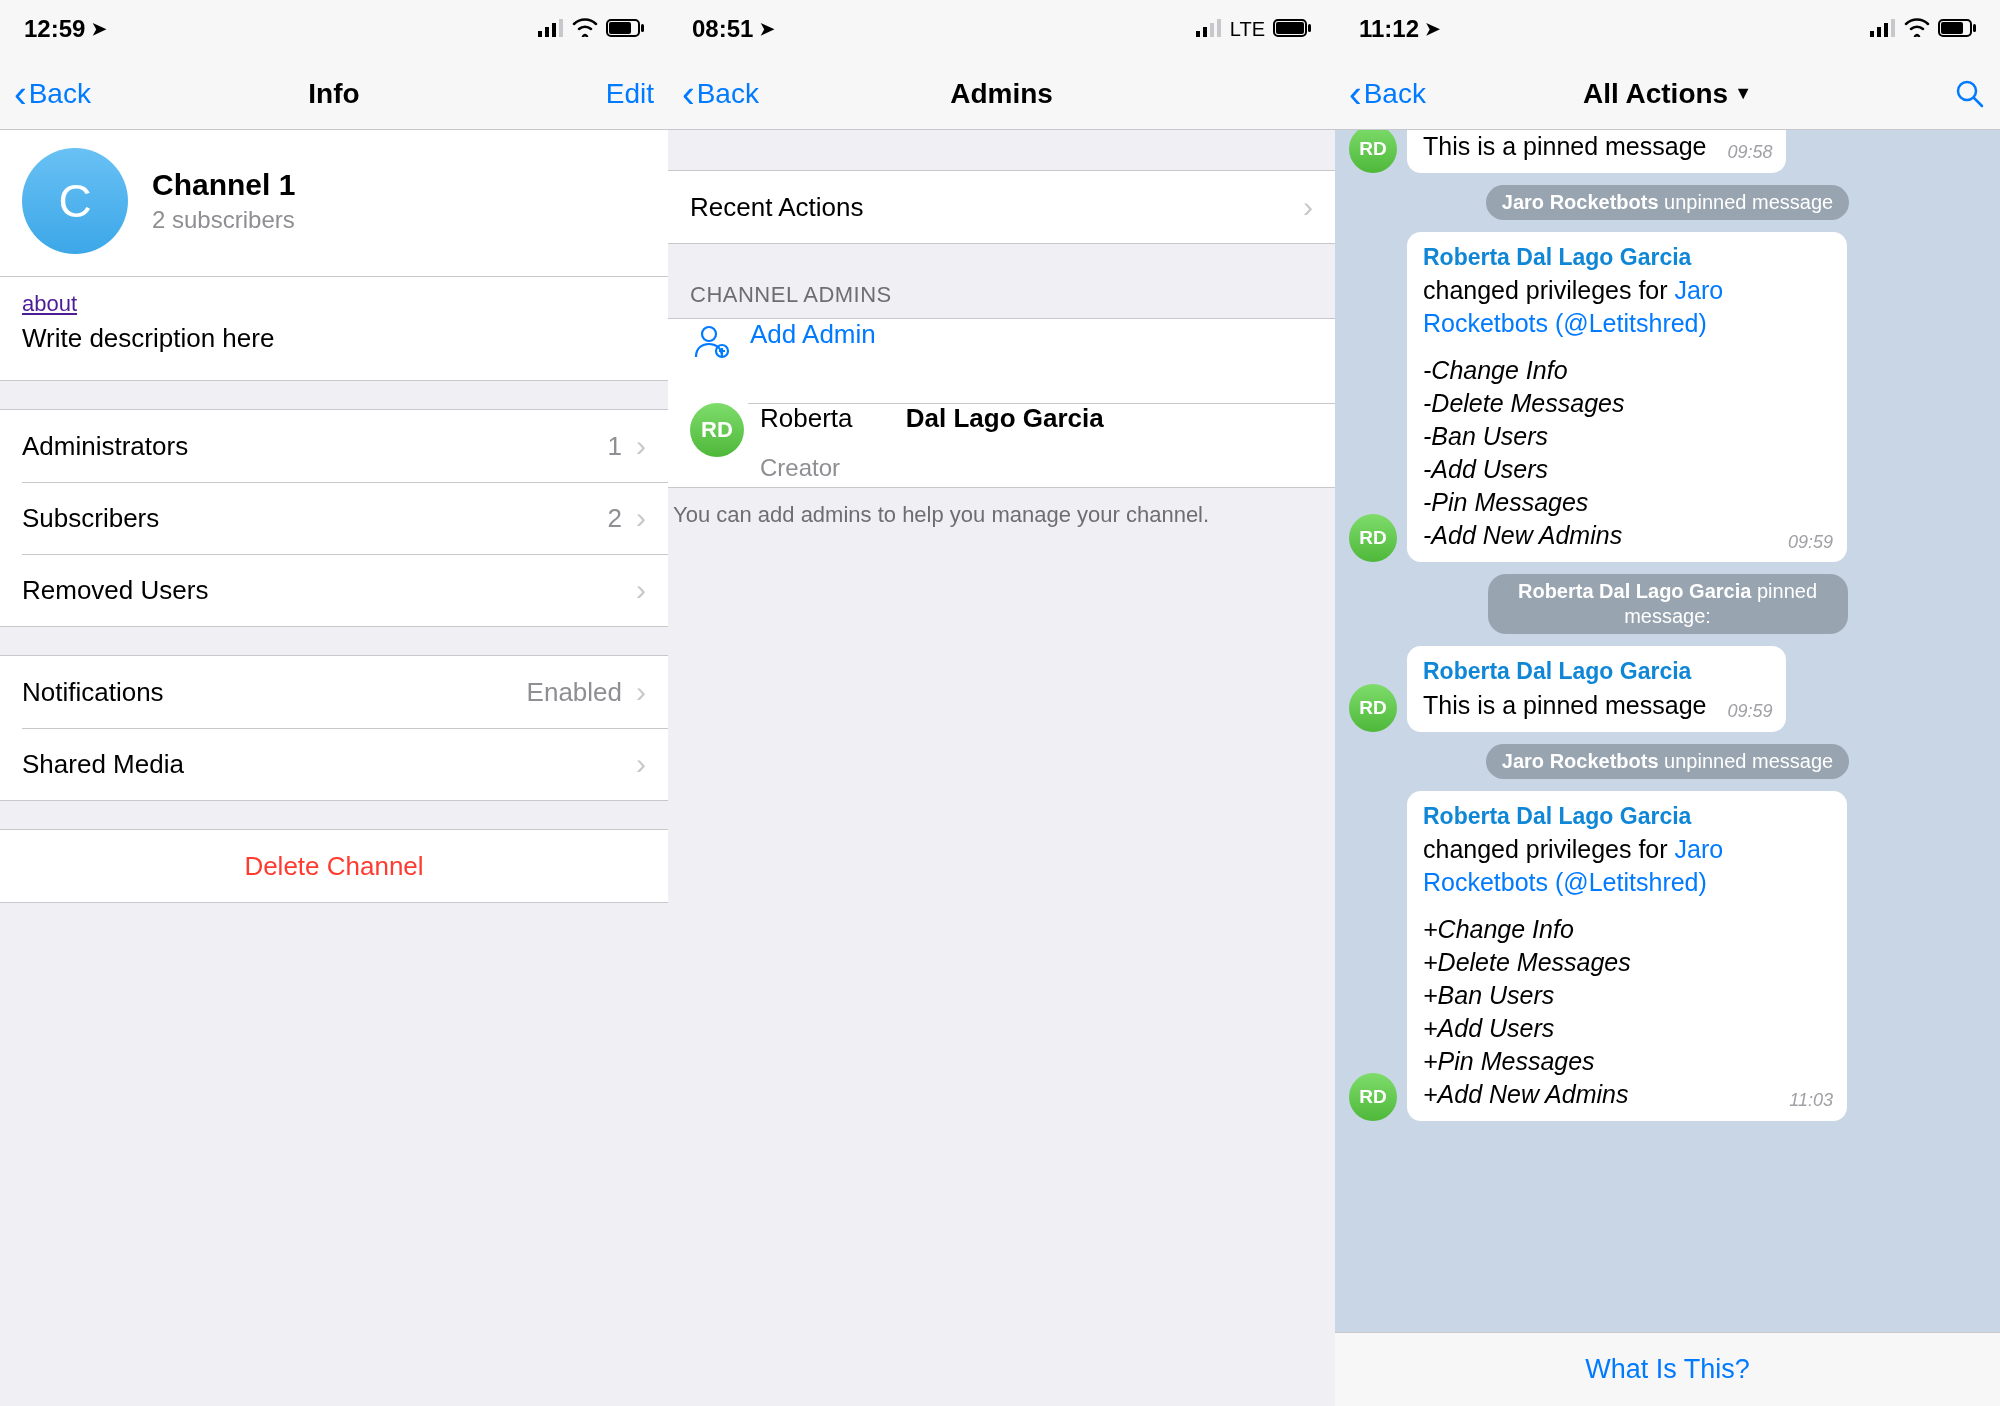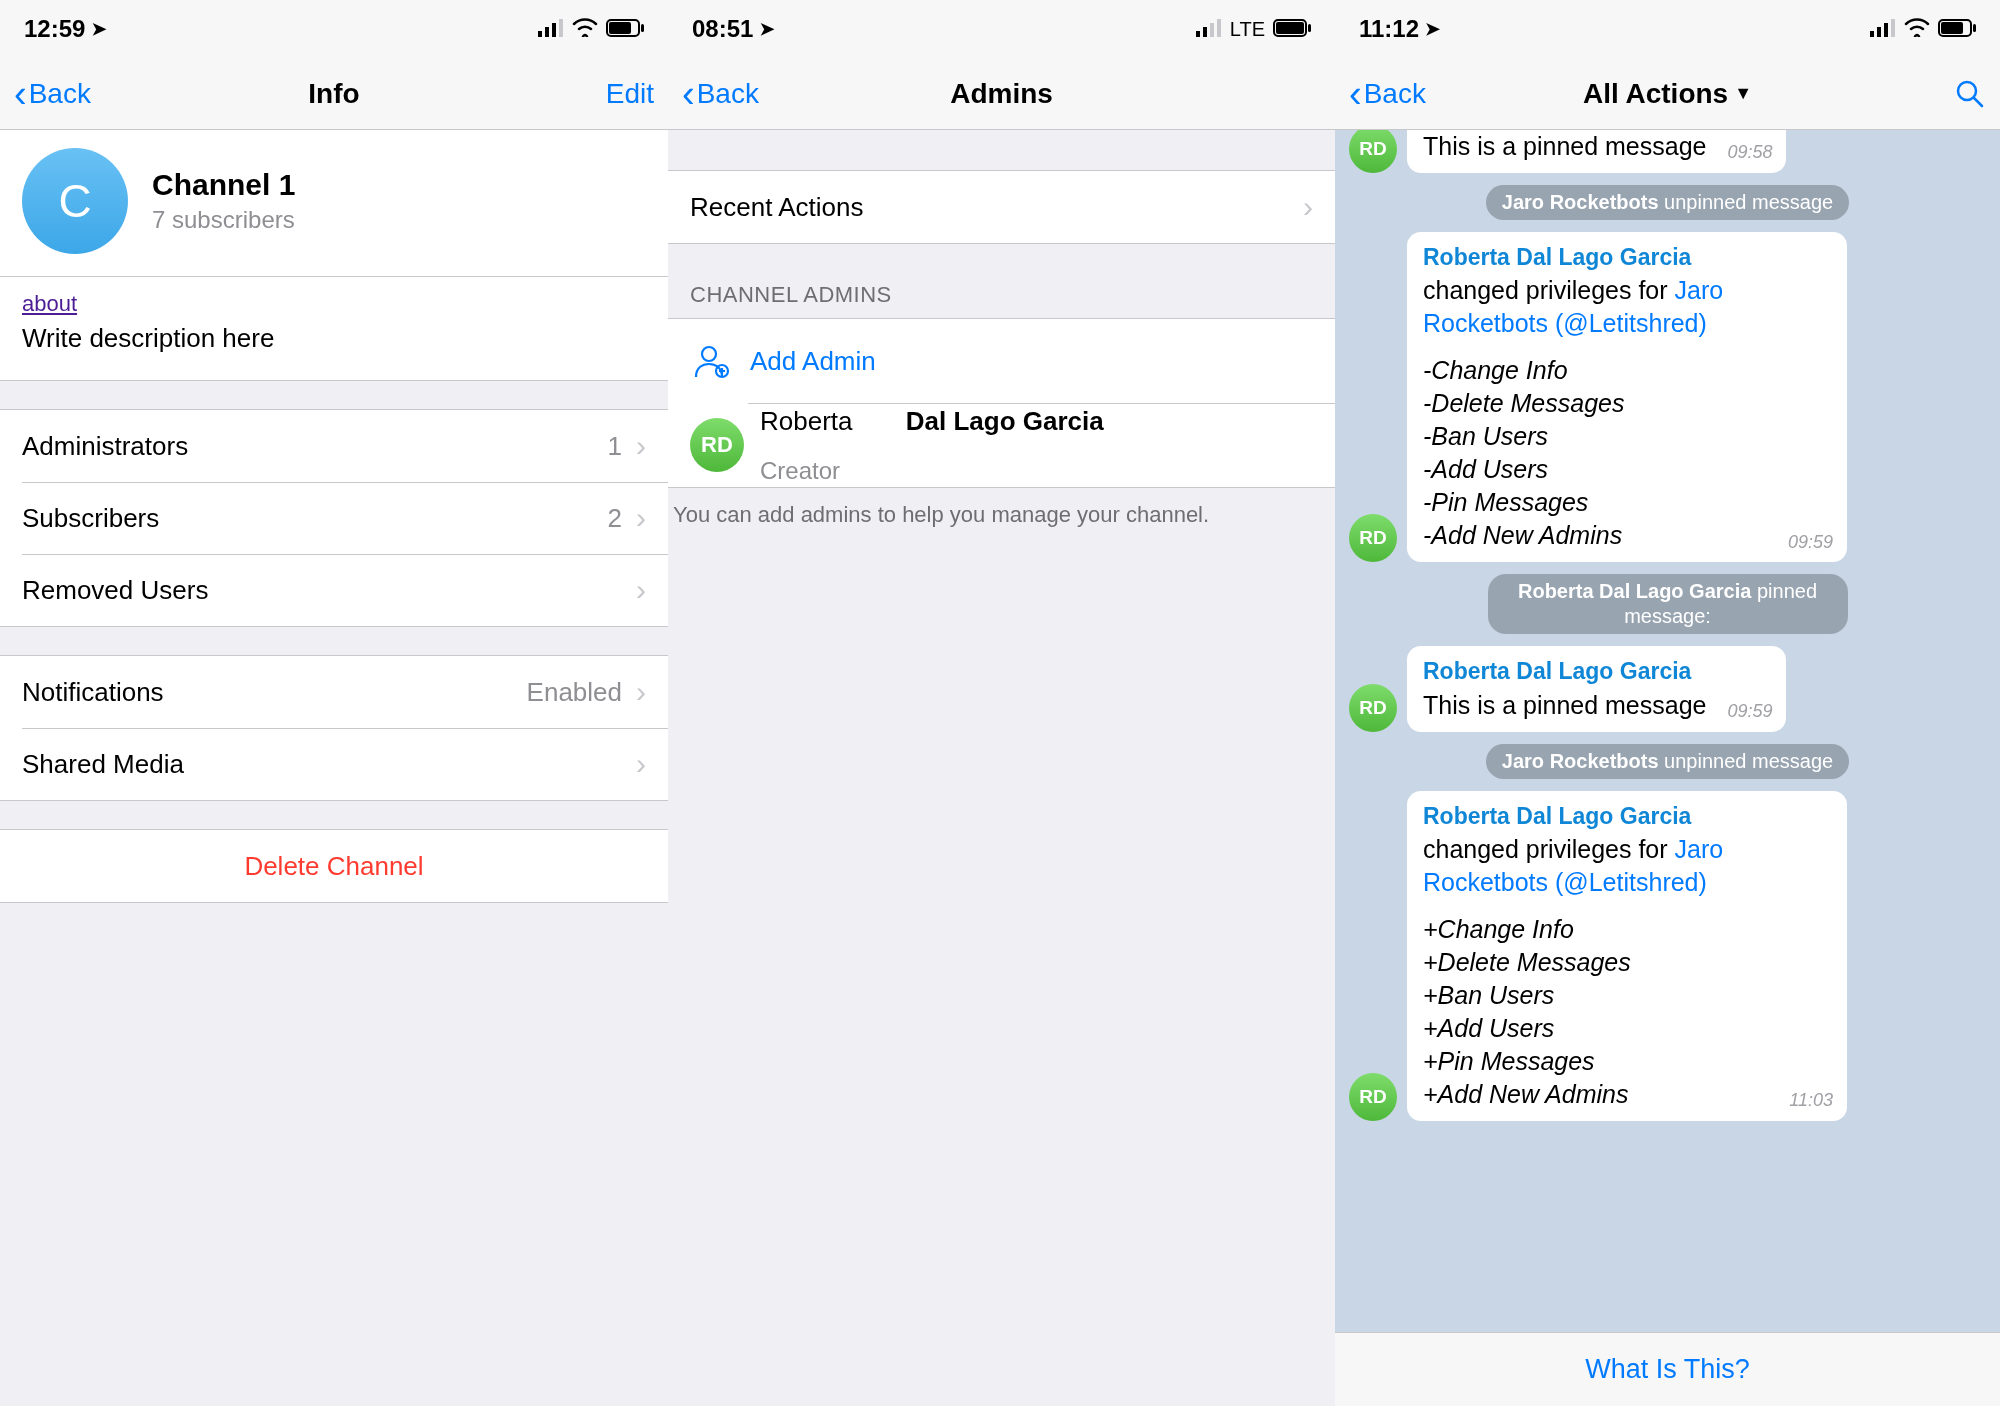--- a/index.html
+++ b/index.html
@@ -40,21 +40,21 @@
   .about-label { color:#4c1d95; font-size: 22px; text-decoration: underline; }
   .about-text { font-size: 26px; margin-top: 6px; }
 
   .spacer { height: 40px; }
   .spacer-s { height: 28px; }
   .delete { color: #ff3b30; text-align: center; }
 
   .section-header { padding: 38px 22px 10px; font-size: 22px; color: #6d6d72; text-transform: uppercase; letter-spacing: 0.5px; }
   .footer-note { padding: 12px 5px; font-size: 22px; color: #6d6d72; line-height: 1.35; }
 
-  .admin-row { display:flex; align-items:center; min-height: 84px; padding: 0 22px; background:#fff; font-size: 26px; position:relative; }
+  .admin-row { display:flex; min-height: 84px; padding: 0 22px; background:#fff; font-size: 26px; position:relative; }
   .admin-row + .admin-row::before { content:""; position:absolute; top:0; left:80px; right:0; height:1px; background:#c8c7cc; }
   .add-icon { width: 44px; height: 44px; margin-right: 16px; display:flex; align-items:center; justify-content:center; }
   .add-label { color:#007aff; }
   .avatar-sm { width: 54px; height: 54px; border-radius: 27px; background: linear-gradient(#7edc6b,#4eb83a); color:#fff; display:flex; align-items:center; justify-content:center; font-weight:600; font-size:22px; margin-right:16px; }
   .admin-name { font-size: 26px; }
   .admin-name .last { font-weight: 600; margin-left: 46px; }
   .admin-role { font-size: 24px; color:#8e8e93; margin-top:20px; }
 
   
   .chat-area { flex: 1; overflow: hidden; position: relative; }
@@ -115,21 +115,21 @@
     <div class="nav-title">Info</div>
     <div class="nav-right">
       <span>Edit</span>
     </div>
   </div>
 
   <div class="channel-head">
     <div class="avatar-lg">C</div>
     <div>
       <div class="ch-name">Channel 1</div>
-      <div class="ch-sub">7 subscribers</div>
+      <div class="ch-sub">2 subscribers</div>
     </div>
   </div>
 
   <div class="about-block">
     <div class="about-label">about</div>
     <div class="about-text">Write description here</div>
   </div>
 
   <div class="spacer-s"></div>
 

